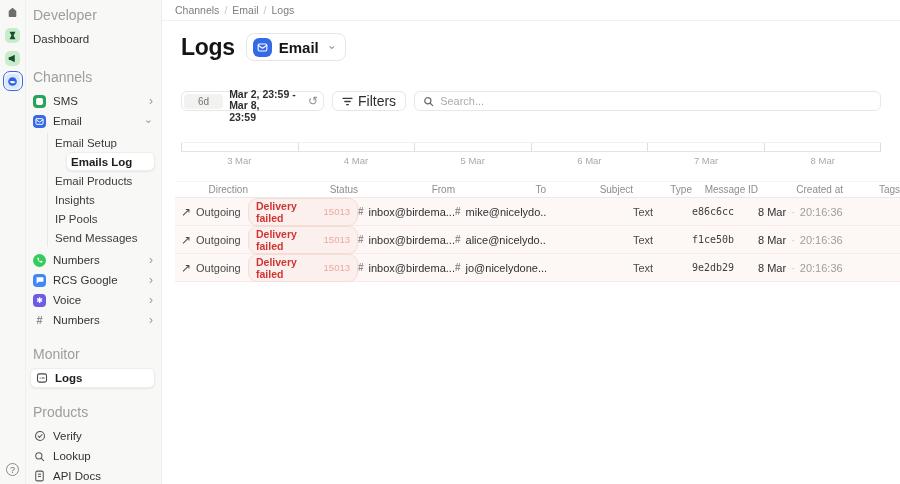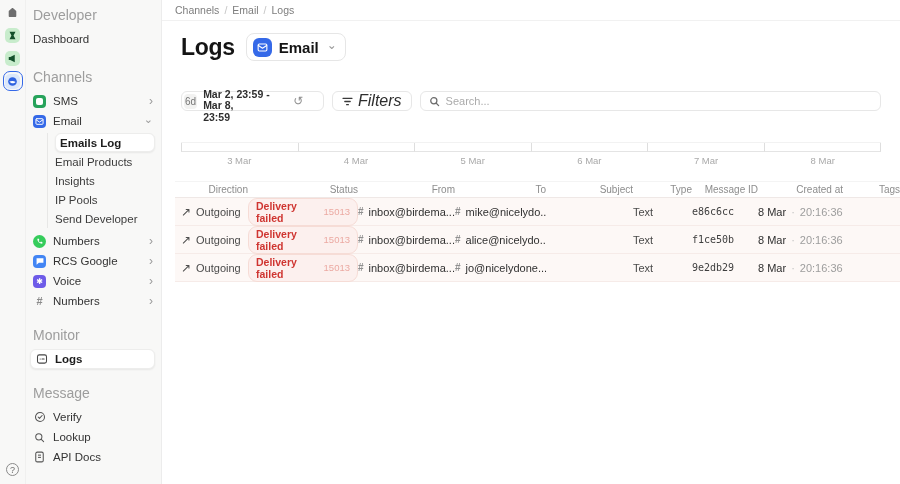--- a/index.html
+++ b/index.html
@@ -29,21 +29,21 @@
   .tile { width:13px; height:13px; border-radius:4px; display:inline-flex; align-items:center; justify-content:center; flex:none; }
   .tile svg { display:block; }
   .tile-hole { width:7px; height:7px; background:#fff; border-radius:2px; }
   .circle13 { width:13px; height:13px; border-radius:50%; display:inline-flex; align-items:center; justify-content:center; flex:none; }
   .hash-glyph { width:13px; text-align:center; color:#8b8b8b; font-weight:bold; font-size:11px; flex:none; }
   .mono-ic { width:13px; display:inline-flex; justify-content:center; flex:none; color:#555; }
   .subnav { margin:2px 0 3px 14px; border-left:1px solid #e7e7e6; }
   .sub-item { display:flex; align-items:center; height:19px; padding-left:7px; color:#3c3c3c; cursor:pointer; }
   .sub-item.sel, .nav-item.sel { background:#fff; border:1px solid #ededec; border-radius:6px;
     box-shadow:0 1px 2px rgba(0,0,0,.07); font-weight:bold; color:#1c1c1c; }
-  .sub-item.sel { margin:0 6px 0 7px; padding-left:4px; }
+  .sub-item.sel { margin:0 6px 0 18px; padding-left:4px; }
   .nav-item.sel { margin:0 6px 0 -3px; padding-left:4px; height:20px; }
   .gap16 { height:16px; } .gap20 { height:20px; }
 
   
   #main { position:absolute; left:162px; top:0; right:0; bottom:0; background:#fff; }
   #breadcrumb { height:21px; display:flex; align-items:center; padding-left:13px; gap:5px;
     font-size:10.5px; color:#7d7d7d; border-bottom:1px solid #f1f1f1; }
   .bc-sep { color:#c4c4c4; }
   #page-head { display:flex; align-items:center; margin:12px 0 0 19px; gap:11px; height:28px; }
   #page-title { font-size:23px; font-weight:bold; color:#141414; letter-spacing:-.3px; }
@@ -51,26 +51,26 @@
     background:#fff; padding:3px 8px 3px 6px; cursor:pointer; height:28px; }
   #channel-pill .big-tile { width:19px; height:19px; border-radius:6px; background:#3569e8;
     display:flex; align-items:center; justify-content:center; }
   #channel-pill .plabel { font-size:15px; font-weight:bold; color:#141414; }
   #channel-pill .chev { font-size:12px; margin-left:1px; }
 
   
   #filter-row { display:flex; gap:8px; margin:30px 19px 0 19px; height:20px; align-items:flex-start; }
   .fbox { border:1px solid #e7e7e7; border-radius:6px; background:#fff; height:20px; display:flex; align-items:center; }
   #datebox { width:143px; padding:0 5px 0 2px; overflow:visible; flex:none; position:relative; }
-  #range-chip { background:#f2f2f1; border-radius:4px; font-size:10px; color:#757575; padding:2px 1px; flex:none; }
+  #range-chip { background:#f2f2f1; border-radius:4px; font-size:10px; color:#757575; padding:2px 14px; flex:none; }
   #daterange { font-size:10.5px; font-weight:bold; color:#2e2e2e; line-height:11.5px; width:88px;
     margin-left:6px; white-space:pre-line; position:relative; top:5px; }
   #refresh-ic { color:#8f8f8f; font-size:12px; line-height:1; margin-left:2px; flex:none; cursor:pointer; }
   #filters-btn { padding:0 9px; gap:5px; cursor:pointer; flex:none; }
-  #filters-btn .flabel { font-size:16px; color:#2e2e2e;font-style:italic; }
+  #filters-btn .flabel { font-size:14px; color:#2e2e2e; }
   #searchbox { flex:1; padding:0 8px; gap:6px; }
   #searchbox input { border:none; outline:none; background:transparent; font-size:11px; color:#444;
     width:100%; font-family:"Liberation Sans",sans-serif; }
   #searchbox input::placeholder { color:#ababab; }
 
   
   #timeline { margin:31px 19px 0 19px; }
   #tl-axis { display:flex; height:10px; border-top:1px solid #f2f2f2; }
   .tl-seg { flex:1; border-left:1px solid #dedede; border-bottom:1px solid #e4e4e4; }
   .tl-seg:last-child { border-right:1px solid #dedede; }
@@ -158,34 +158,37 @@
           <svg width="9" height="9" viewBox="0 0 24 24" fill="none" stroke="#fff" stroke-width="2.6" stroke-linecap="round" stroke-linejoin="round">
             <rect x="2.5" y="4.5" width="19" height="15" rx="2.5"></rect>
             <path d="M3 7.5l9 6 9-6"></path>
           </svg>
         </span>
       </span>
       <span class="lbl">Email</span>
       <span class="chev chev-down">⌄</span>
     </div>
     <div class="subnav">
+      <div class="sub-item">
+        <span>Email Setup</span>
+      </div>
       <div class="sub-item sel">
         <span>Emails Log</span>
       </div>
       <div class="sub-item">
         <span>Email Products</span>
       </div>
       <div class="sub-item">
         <span>Insights</span>
       </div>
       <div class="sub-item">
         <span>IP Pools</span>
       </div>
       <div class="sub-item">
-        <span>Send Developer</span>
+        <span>Send Messages</span>
       </div>
     </div>
     <div class="nav-item">
       <span style="display: inline-flex;">
         <span class="circle13" style="background:#35cc5b">
           <svg width="8" height="8" viewBox="0 0 24 24" fill="#fff">
             <path d="M6.6 10.8c1.2 2.4 3.2 4.4 5.6 5.6l1.9-1.9c.3-.3.7-.4 1-.2 1 .3 2 .5 3 .5.6 0 1 .4 1 1V19c0 .6-.4 1-1 1C10 20 4 14 4 6c0-.6.4-1 1-1h3.2c.6 0 1 .4 1 1 0 1 .2 2 .5 3 .1.3 0 .7-.2 1l-1.9 1.8z"></path>
           </svg>
         </span>
       </span>
@@ -225,21 +228,21 @@
           <svg width="12" height="12" viewBox="0 0 16 16" fill="none" stroke="#454545" stroke-width="1.4" stroke-linecap="round">
             <rect x="2" y="2.5" width="12" height="11" rx="2.5"></rect>
             <circle cx="5.6" cy="8" r="0.8" fill="#454545" stroke="none"></circle>
             <line x1="8" y1="8" x2="10.8" y2="8"></line>
           </svg>
         </span>
       </span>
       <span class="lbl">Logs</span>
     </div>
     <div class="gap16"></div>
-    <div class="sec-label">Message</div>
+    <div class="sec-label">Products</div>
     <div class="nav-item">
       <span style="display: inline-flex;">
         <span class="mono-ic">
           <svg width="12" height="12" viewBox="0 0 16 16" fill="none" stroke="#555" stroke-width="1.4" stroke-linecap="round" stroke-linejoin="round">
             <circle cx="8" cy="8" r="6"></circle>
             <path d="M5.5 8l1.8 1.8L10.8 6"></path>
           </svg>
         </span>
       </span>
       <span class="lbl">Verify</span>

